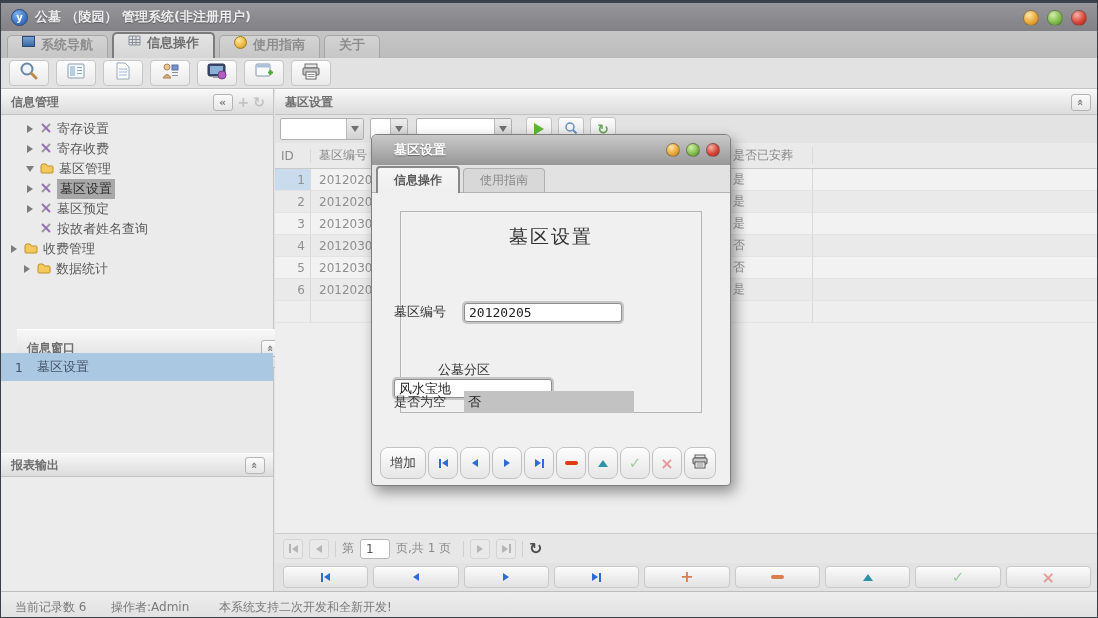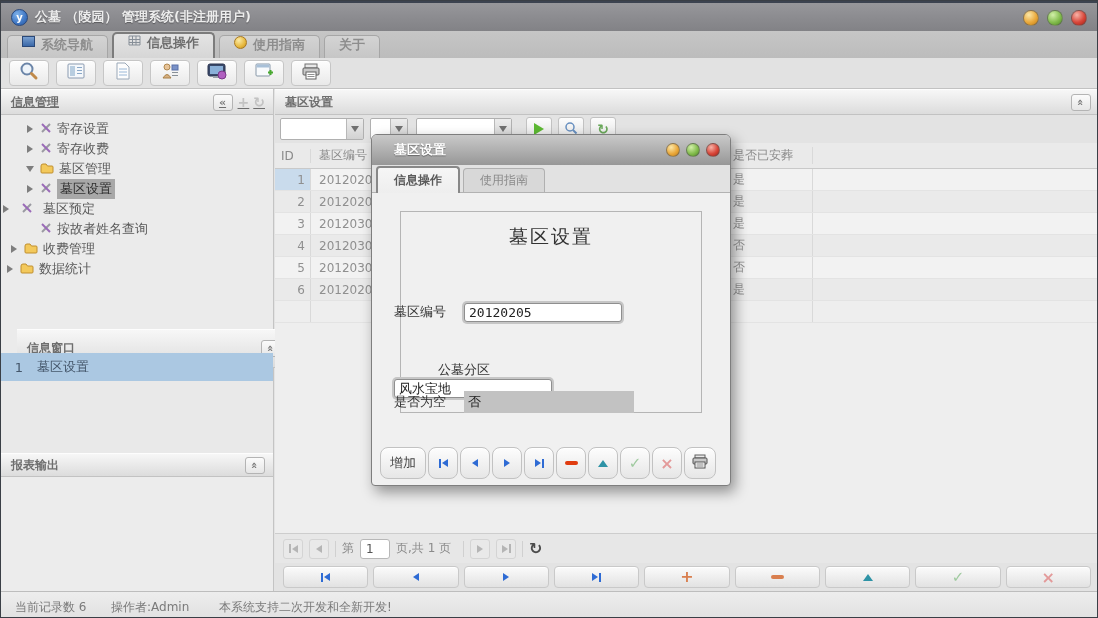--- a/index.html
+++ b/index.html
@@ -45,21 +45,21 @@
   
   .phead{background:linear-gradient(#f7f7f7,#dcdcdc);border-bottom:1px solid #c2c2c2;border-top:1px solid #fdfdfd;
     color:#6e6e6e;font-size:12px;font-weight:bold;display:flex;align-items:center;padding:0 8px 0 10px;}
   .chip{width:20px;height:17px;border:1px solid #b4b4b4;border-radius:3px;background:linear-gradient(#fbfbfb,#e6e6e6);
     color:#7a7a7a;font-size:11px;display:flex;align-items:center;justify-content:center;font-weight:bold;}
   .rot-up{transform:rotate(90deg);display:inline-block;}
   .fade{color:#c3c3c3;font-weight:bold;font-size:14px;}
 
   
   .sidebar{position:absolute;left:0;top:88px;width:273px;height:502px;background:#ebebeb;border-right:1px solid #c4c4c4;}
-  .s-head1{position:absolute;left:0;top:0;width:100%;height:26px;text-decoration:underline;}
+  .s-head1{position:absolute;left:0;top:0;width:100%;height:26px;}
   .s-head1 .sp{flex:1;}
   .tree{position:absolute;left:0;top:26px;width:100%;height:214px;background:#ebebeb;padding-top:4px;}
   .titem{height:20px;display:flex;align-items:center;gap:5px;font-size:13px;color:#5a5a5a;}
   .arrowbox{width:10px;display:flex;justify-content:center;}
   .tri{width:0;height:0;display:inline-block;}
   .tri.r{border:4px solid transparent;border-left:6px solid currentColor;border-right:0;}
   .tri.l{border:4px solid transparent;border-right:6px solid currentColor;border-left:0;}
   .tri.d{border:4px solid transparent;border-top:6px solid currentColor;border-bottom:0;}
   .tri.u{border:5px solid transparent;border-bottom:7px solid currentColor;border-top:0;}
   .arr{color:#7e7e7e;}
@@ -289,21 +289,21 @@
       <div class="titem" style="padding-left:24px;">
         <span class="arrowbox">
             <span class="tri r arr"></span>
           </span>
         <span><svg width="12" height="12">
               <line x1="2" y1="10" x2="10" y2="2" stroke="#9a9aa2" stroke-width="2"></line>
               <line x1="2" y1="2" x2="10" y2="10" stroke="#9a6ab8" stroke-width="2"></line>
             </svg></span>
         <span class="tlabel sel">墓区设置</span>
       </div>
-      <div class="titem" style="gap:10px;">
+      <div class="titem" style="padding-left:24px;">
         <span class="arrowbox">
             <span class="tri r arr"></span>
           </span>
         <span><svg width="12" height="12">
               <line x1="2" y1="10" x2="10" y2="2" stroke="#9a9aa2" stroke-width="2"></line>
               <line x1="2" y1="2" x2="10" y2="10" stroke="#9a6ab8" stroke-width="2"></line>
             </svg></span>
         <span class="tlabel">墓区预定</span>
       </div>
       <div class="titem" style="padding-left:24px;text-align:center;">
@@ -316,21 +316,21 @@
       </div>
       <div class="titem" style="padding-left:8px;">
         <span class="arrowbox">
             <span class="tri r arr"></span>
           </span>
         <span><svg width="14" height="11">
               <path d="M1 3 q0 -2 2 -2 h3 l1.5 2 h4.5 q1 0 1 1 v5 q0 1 -1 1 h-10 q-1 0 -1 -1 z" fill="#f3c95c" stroke="#c08f2e"></path>
             </svg></span>
         <span class="tlabel">收费管理</span>
       </div>
-      <div class="titem" style="padding-left:4px;">
+      <div class="titem" style="padding-left:21px;">
         <span class="arrowbox">
             <span class="tri r arr"></span>
           </span>
         <span><svg width="14" height="11">
               <path d="M1 3 q0 -2 2 -2 h3 l1.5 2 h4.5 q1 0 1 1 v5 q0 1 -1 1 h-10 q-1 0 -1 -1 z" fill="#f3c95c" stroke="#c08f2e"></path>
             </svg></span>
         <span class="tlabel">数据统计</span>
       </div>
     </div>
 

